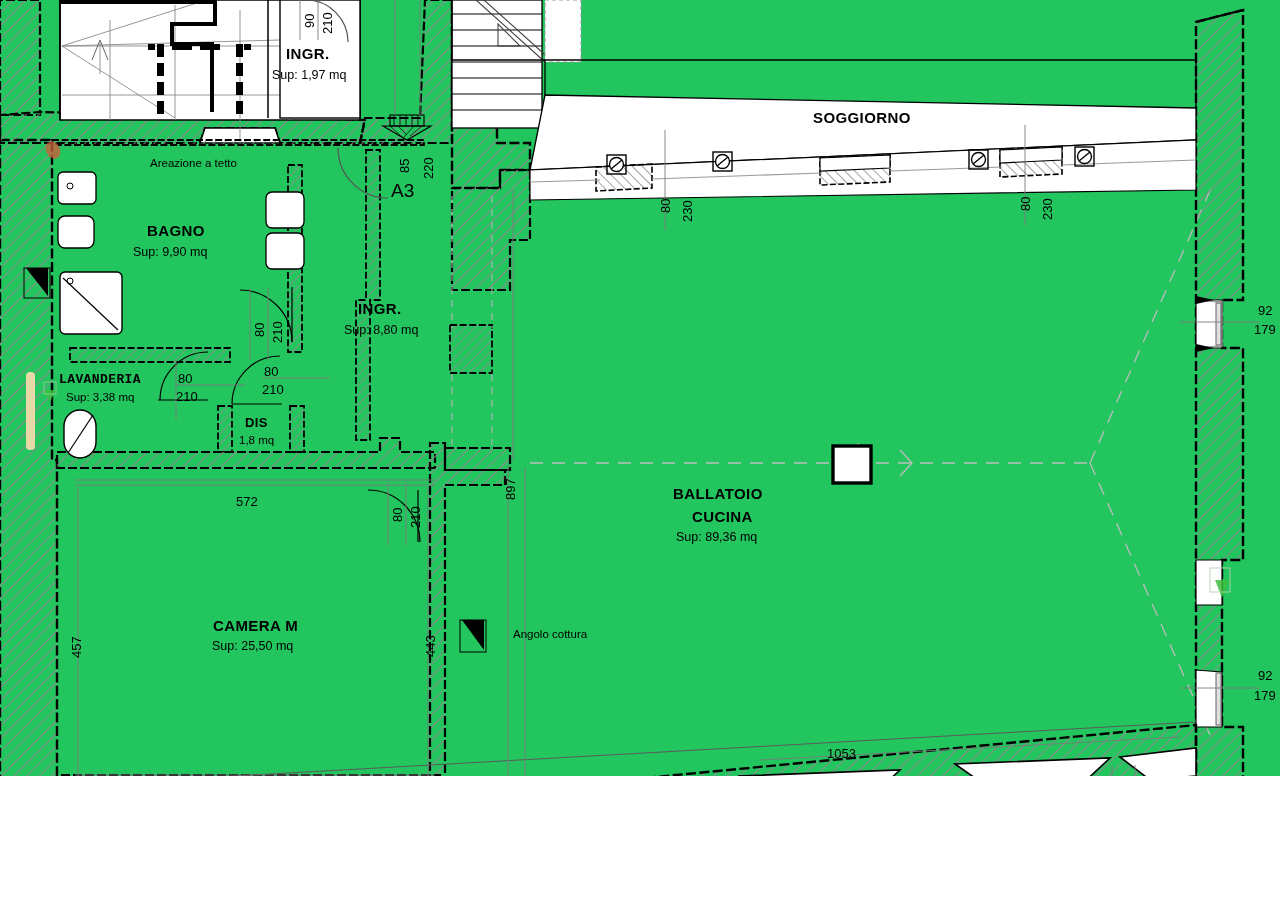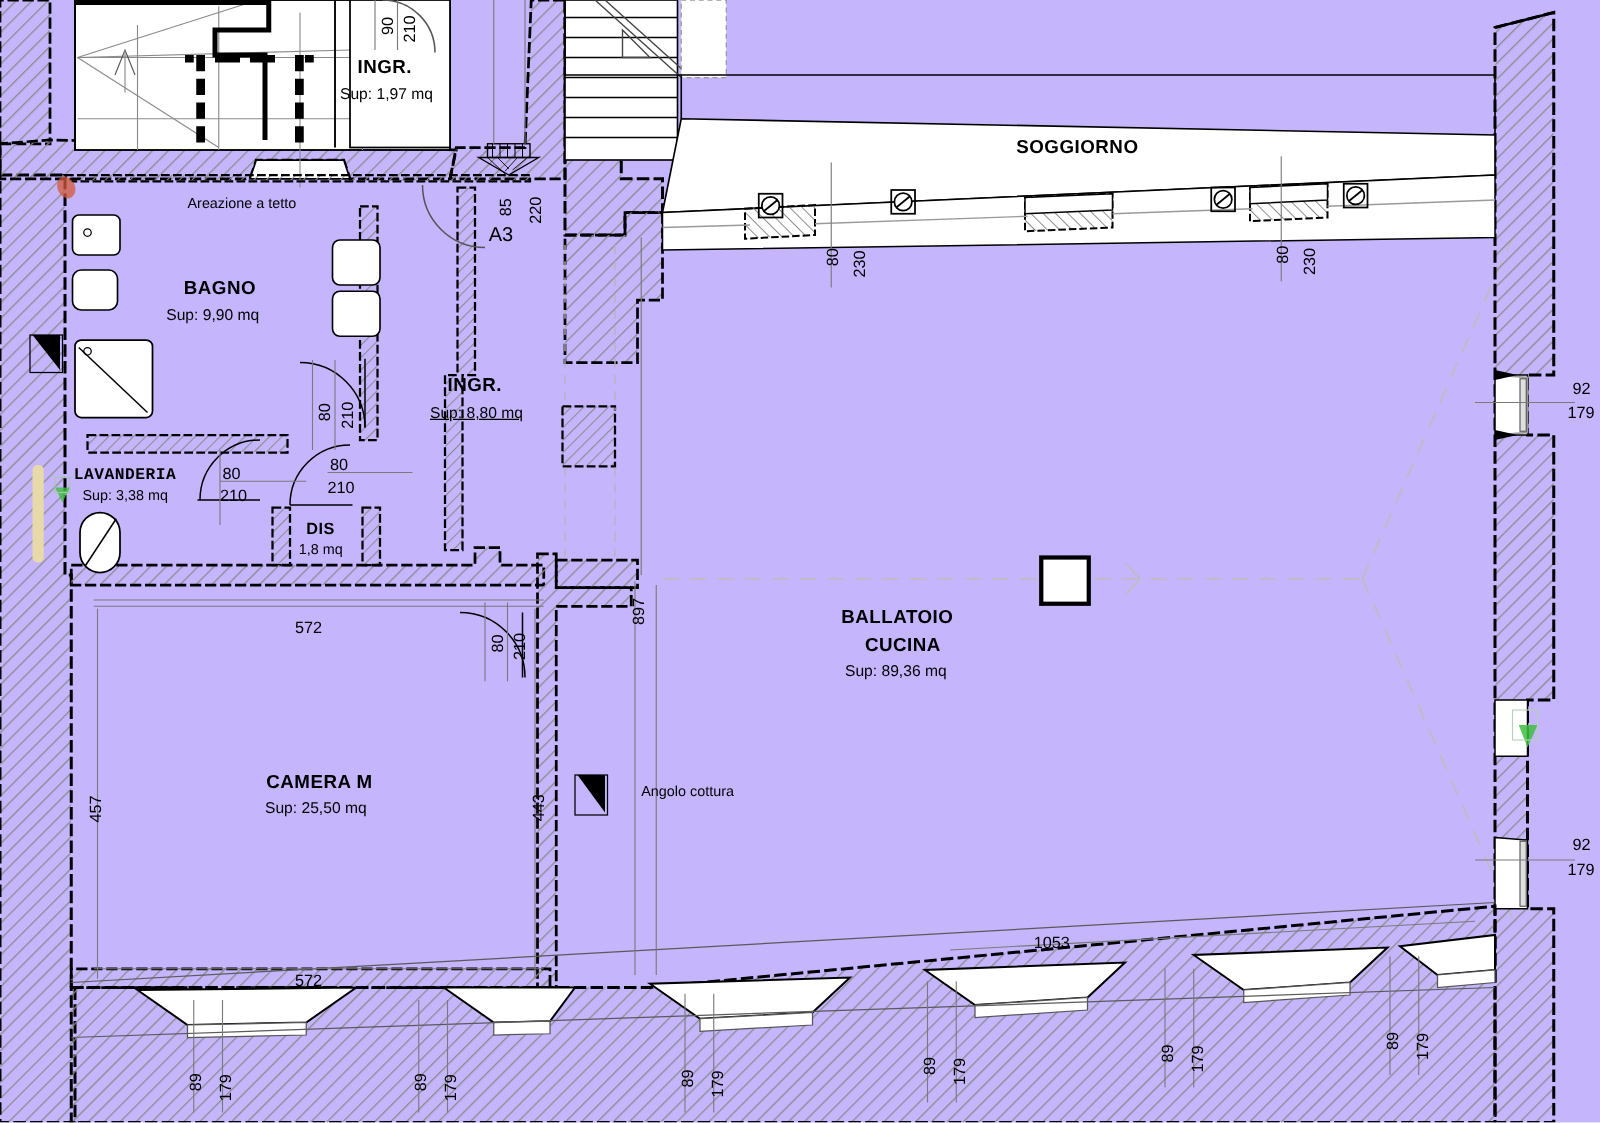--- a/index.html
+++ b/index.html
@@ -1,27 +1,27 @@
 <!DOCTYPE html>
 <html><head>
 <meta charset="utf-8">
 <style>
   html,body{margin:0;padding:0;background:#ffffff;}
   body{font-family:"Liberation Sans",sans-serif;}
-  #plan-root{position:relative;width:1280px;height:898px;background:#c4b5fd;overflow:hidden;}
+  #plan-root{position:relative;width:1280px;height:776px;background:#22c55e;overflow:hidden;}
   svg#plan-svg{position:absolute;left:0;top:0;width:1280px;height:898px;display:block;}
   .lbl{position:absolute;white-space:nowrap;color:#000;}
   .room-name{font-weight:bold;font-size:15px;letter-spacing:.4px;}
   .room-name.small{font-size:13px;}
   .room-sup{font-size:12.5px;}
   .room-sup.small{font-size:11.5px;}
   .dim{font-size:13px;}
   .dim.vert{transform:rotate(-90deg);transform-origin:0 0;}
   .note{font-size:11.5px;text-align:center;}
-  .tag{font-size:16px;}
+  .tag{font-size:19px;}
 </style>
 </head>
 <body>
 
 <div id="plan-root">
 
   <svg id="plan-svg" viewBox="0 0 1280 898">
     <defs>
       <pattern id="hatch45" width="9" height="9" patternTransform="rotate(45)" patternUnits="userSpaceOnUse">
         <line x1="0" y1="0" x2="0" y2="9" stroke="#8c8c8c" stroke-width="2.1"></line>
@@ -319,21 +319,21 @@
   <div class="lbl room-name" style="left:147px;top:222px;">BAGNO</div>
   <div class="lbl room-sup" style="left:133px;top:245px;">Sup: 9,90 mq</div>
 
   <div class="lbl room-name small" style="left:59px;top:372px;font-family:Liberation Mono, monospace;">LAVANDERIA</div>
   <div class="lbl room-sup small" style="left:66px;top:391px;">Sup: 3,38 mq</div>
 
   <div class="lbl room-name small" style="left:245px;top:415px;">DIS</div>
   <div class="lbl room-sup small" style="left:239px;top:434px;">1,8 mq</div>
 
   <div class="lbl room-name" style="left:358px;top:300px;">INGR.</div>
-  <div class="lbl room-sup" style="left:344px;top:323px;text-decoration:underline;">Sup: 8,80 mq</div>
+  <div class="lbl room-sup" style="left:344px;top:323px;">Sup: 8,80 mq</div>
 
   <div class="lbl room-name" style="left:213px;top:617px;">CAMERA M</div>
   <div class="lbl room-sup" style="left:212px;top:639px;">Sup: 25,50 mq</div>
 
   <div class="lbl room-name" style="left:673px;top:485px;">BALLATOIO</div>
   <div class="lbl room-name" style="left:692px;top:508px;">CUCINA</div>
   <div class="lbl room-sup" style="left:676px;top:530px;">Sup: 89,36 mq</div>
 
   <div class="lbl room-name" style="left:813px;top:109px;">SOGGIORNO</div>
 

